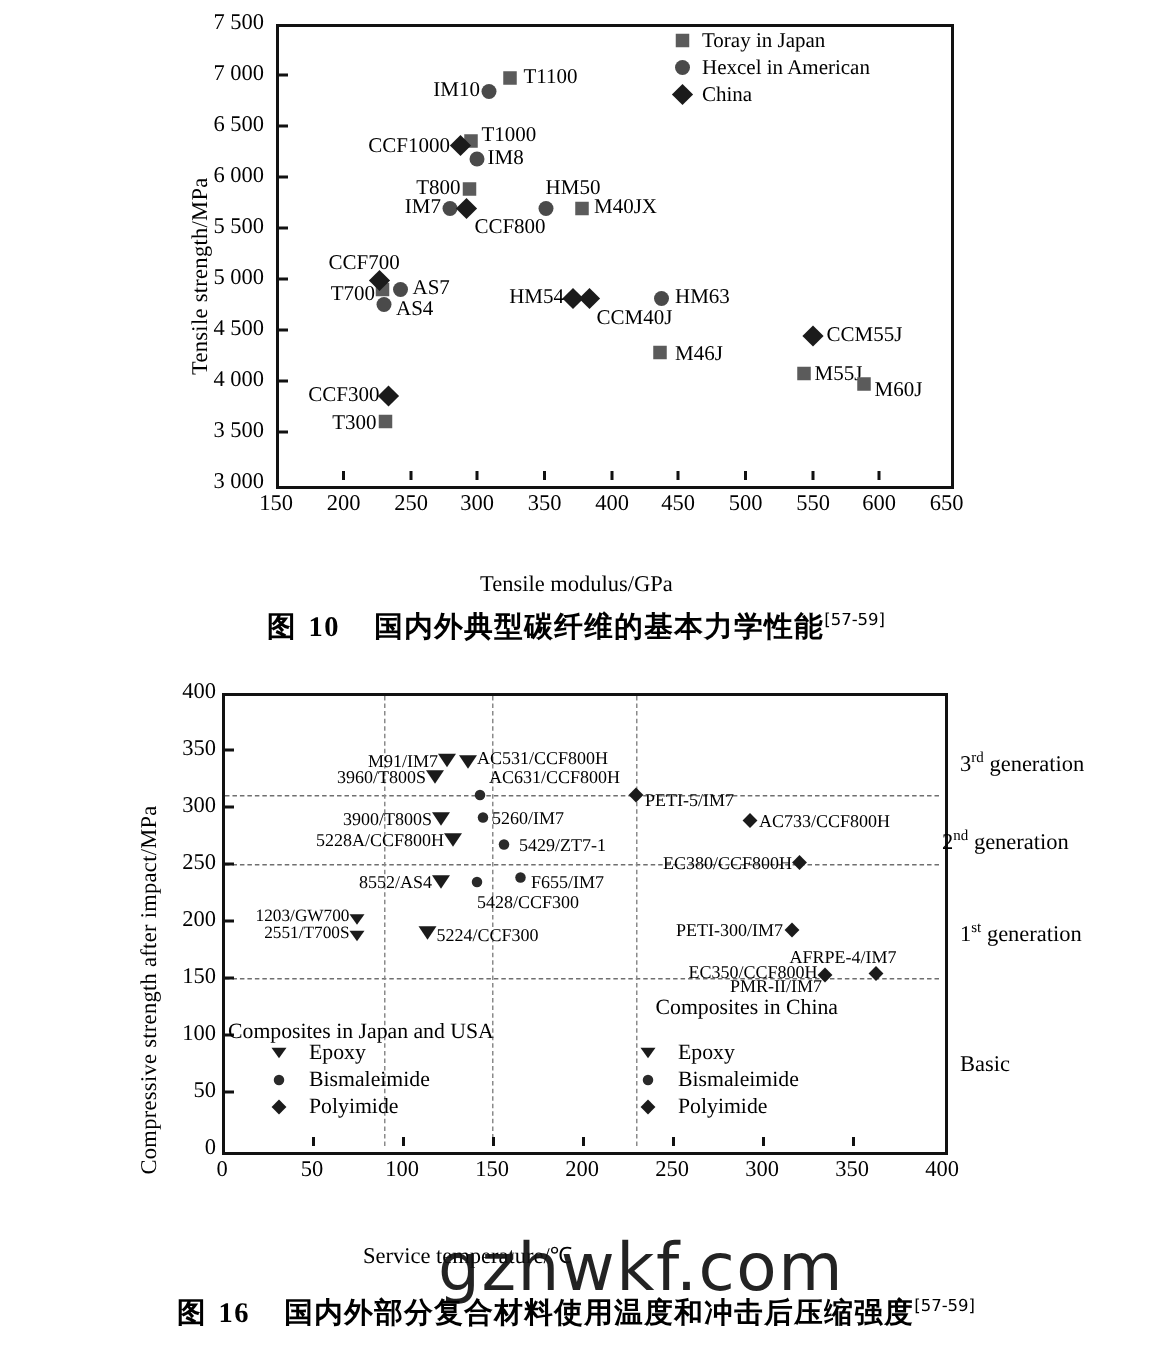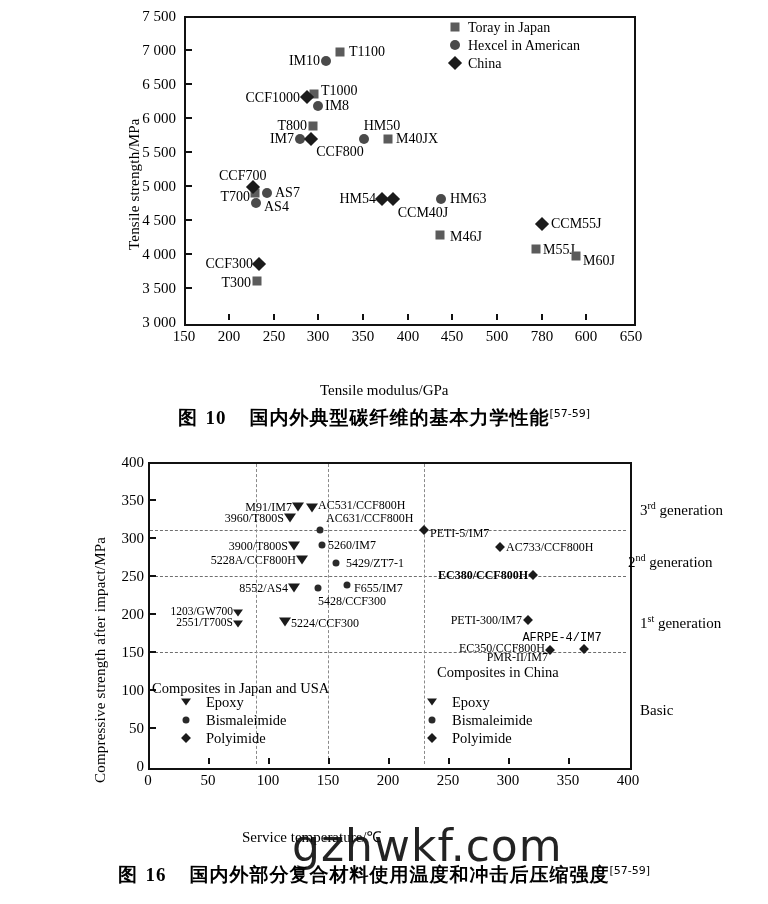--- a/index.html
+++ b/index.html
@@ -164,21 +164,21 @@
   <div class="tickmark tick-x" style="left:585px;top:314px;"></div>
 
   <div class="xtick" style="left:184px;top:328px;">150</div>
   <div class="xtick" style="left:229px;top:328px;">200</div>
   <div class="xtick" style="left:274px;top:328px;">250</div>
   <div class="xtick" style="left:318px;top:328px;">300</div>
   <div class="xtick" style="left:363px;top:328px;">350</div>
   <div class="xtick" style="left:408px;top:328px;">400</div>
   <div class="xtick" style="left:452px;top:328px;">450</div>
   <div class="xtick" style="left:497px;top:328px;">500</div>
-  <div class="xtick" style="left:542px;top:328px;">780</div>
+  <div class="xtick" style="left:542px;top:328px;">550</div>
   <div class="xtick" style="left:586px;top:328px;">600</div>
   <div class="xtick" style="left:631px;top:328px;">650</div>
 
   <div class="xlabel" style="left:320px;top:350px;">Tensile modulus/GPa</div>
 
   <div class="mk sq" style="left:455px;top:27px;"></div>
   <div class="legend-row" style="left:468px;top:20px;">Toray in Japan</div>
   <div class="mk ci" style="left:455px;top:45px;"></div>
   <div class="legend-row" style="left:468px;top:38px;">Hexcel in American</div>
   <div class="mk di" style="left:455px;top:63px;"></div>
@@ -349,21 +349,21 @@
   <div class="mk di-s" style="left:500px;top:99px;"></div>
   <div class="ptlabel l small12" style="left:506px;top:99px;">AC733/CCF800H</div>
 
   <div class="mk tri" style="left:302px;top:112px;"></div>
   <div class="ptlabel r small12" style="left:296px;top:112px;">5228A/CCF800H</div>
 
   <div class="mk ci-s" style="left:336px;top:115px;"></div>
   <div class="ptlabel l small12" style="left:346px;top:115px;">5429/ZT7-1</div>
 
   <div class="mk di-s" style="left:533px;top:127px;"></div>
-  <div class="ptlabel r small12" style="left:528px;top:127px;font-weight:bold;">EC380/CCF800H</div>
+  <div class="ptlabel r small12" style="left:528px;top:127px;">EC380/CCF800H</div>
 
   <div class="mk tri" style="left:294px;top:140px;"></div>
   <div class="ptlabel r small12" style="left:288px;top:140px;">8552/AS4</div>
 
   <div class="mk ci-s" style="left:347px;top:137px;"></div>
   <div class="ptlabel l small12" style="left:354px;top:140px;">F655/IM7</div>
 
   <div class="mk ci-s" style="left:318px;top:140px;"></div>
   <div class="ptlabel c small12" style="left:352px;top:153px;">5428/CCF300</div>
 
@@ -373,21 +373,21 @@
   <div class="mk tri-s" style="left:238px;top:176px;"></div>
   <div class="ptlabel r small" style="left:233px;top:175px;">2551/T700S</div>
 
   <div class="mk tri" style="left:285px;top:174px;"></div>
   <div class="ptlabel l small12" style="left:291px;top:175px;">5224/CCF300</div>
 
   <div class="mk di-s" style="left:528px;top:172px;"></div>
   <div class="ptlabel r small12" style="left:522px;top:172px;">PETI-300/IM7</div>
 
   <div class="mk di-s" style="left:584px;top:201px;"></div>
-  <div class="ptlabel c small12" style="left:562px;top:190px;font-family:Liberation Mono, monospace;">AFRPE-4/IM7</div>
+  <div class="ptlabel c small12" style="left:562px;top:190px;">AFRPE-4/IM7</div>
 
   <div class="mk di-s" style="left:550px;top:202px;"></div>
   <div class="ptlabel r small12" style="left:545px;top:200px;">EC350/CCF800H</div>
 
   <div class="ptlabel r small12" style="left:548px;top:209px;">PMR-II/IM7</div>
 
   <div class="legend-title" style="left:152px;top:232px;">Composites in Japan and USA</div>
   <div class="mk tri-s" style="left:186px;top:254px;"></div>
   <div class="legend-item" style="left:206px;top:246px;">Epoxy</div>
   <div class="mk ci-s" style="left:186px;top:272px;"></div>

